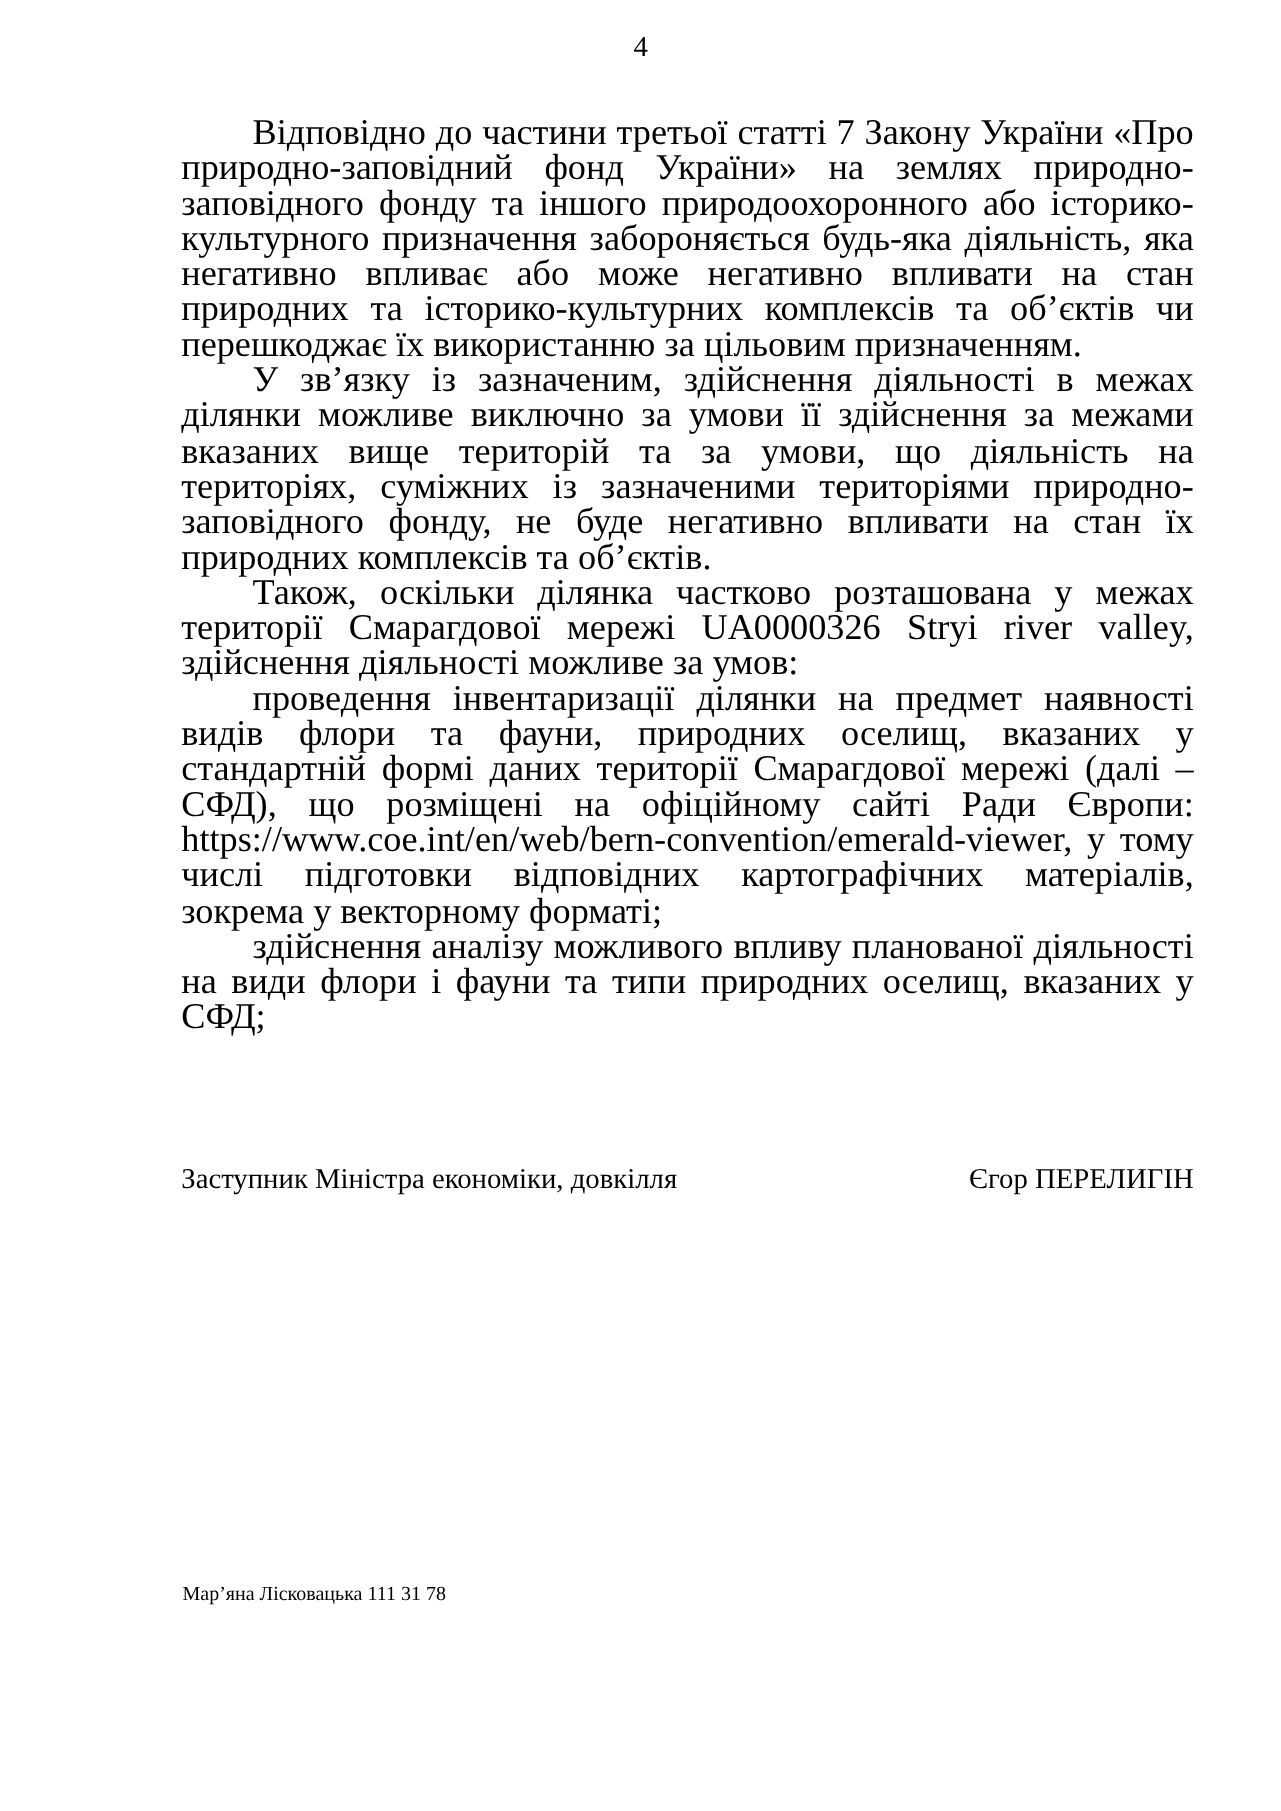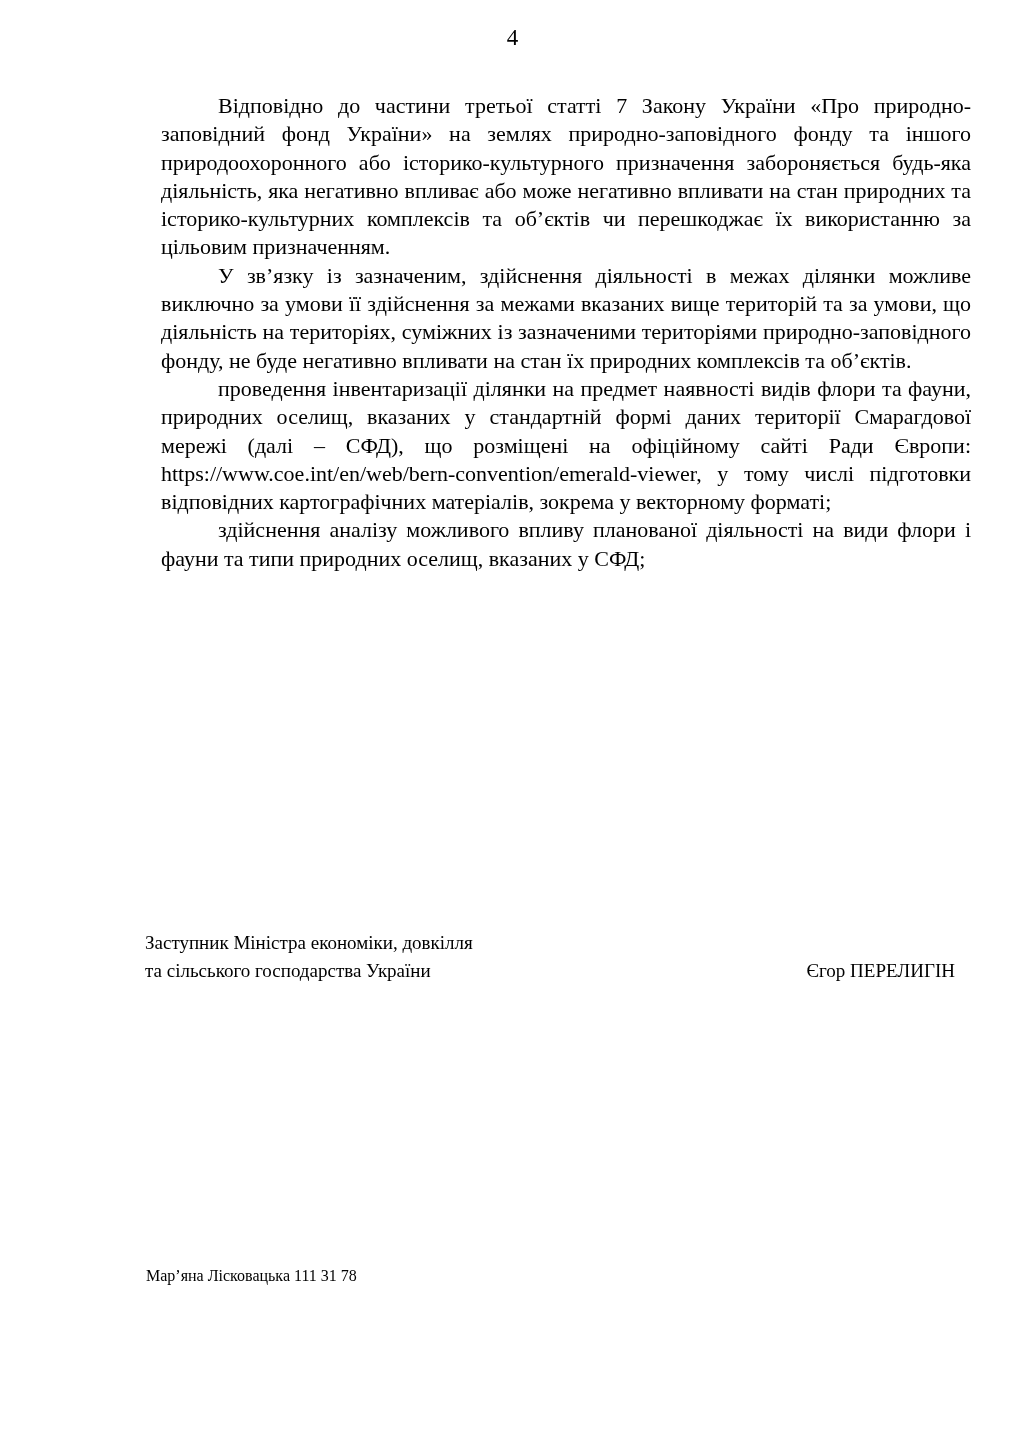--- a/index.html
+++ b/index.html
@@ -23,39 +23,38 @@
     width: 100%;
     text-align: center;
     font-size: 23px;
     line-height: 28px;
   }
   .body-text {
     position: absolute;
     top: 92px;
     left: 145px;
     width: 810px;
-    font-size: 22px;
+    font-size: 29px;
     line-height: 28.3px;
     text-align: justify;
-    margin-left: 16px;
   }
   .body-text p {
     margin: 0;
     padding: 0;
     text-indent: 57px;
   }
   .signature-block {
     position: absolute;
     top: 929px;
     left: 145px;
     width: 810px;
     display: flex;
     justify-content: space-between;
     align-items: flex-end;
-    font-size: 19px;
+    font-size: 23px;
     line-height: 28.3px;
   }
   .signatory-position div {
     white-space: nowrap;
   }
   .signatory-name {
     white-space: nowrap;
     text-align: left;
   }
   .executor-contact {
@@ -69,27 +68,27 @@
 </head>
 <body>
 
 <div class="page">
 
   <div class="page-number">4</div>
 
   <div class="body-text">
     <p>Відповідно до частини третьої статті 7 Закону України «Про природно-заповідний фонд України» на землях природно-заповідного фонду та іншого природоохоронного або історико-культурного призначення забороняється будь-яка діяльність, яка негативно впливає або може негативно впливати на стан природних та історико-культурних комплексів та об’єктів чи перешкоджає їх використанню за цільовим призначенням.</p>
     <p>У зв’язку із зазначеним, здійснення діяльності в межах ділянки можливе виключно за умови її здійснення за межами вказаних вище територій та за умови, що діяльність на територіях, суміжних із зазначеними територіями природно-заповідного фонду, не буде негативно впливати на стан їх природних комплексів та об’єктів.</p>
+    <p>Також, оскільки ділянка частково розташована у межах території Смарагдової мережі UA0000326 Stryi river valley, здійснення діяльності можливе за умов:</p>
     <p>проведення інвентаризації ділянки на предмет наявності видів флори та фауни, природних оселищ, вказаних у стандартній формі даних території Смарагдової мережі (далі – СФД), що розміщені на офіційному сайті Ради Європи: https://www.coe.int/en/web/bern-convention/emerald-viewer, у тому числі підготовки відповідних картографічних матеріалів, зокрема у векторному форматі;</p>
     <p>здійснення аналізу можливого впливу планованої діяльності на види флори і фауни та типи природних оселищ, вказаних у СФД;</p>
   </div>
 
   <div class="signature-block">
     <div class="signatory-position">
       <div>Заступник Міністра економіки, довкілля</div>
-      <div>та сільського господарства України</div>
     </div>
     <div class="signatory-name">Єгор ПЕРЕЛИГІН</div>
   </div>
 
   <div class="executor-contact">Мар’яна Лісковацька 111 31 78</div>
 
 </div>
 
 </body></html>

